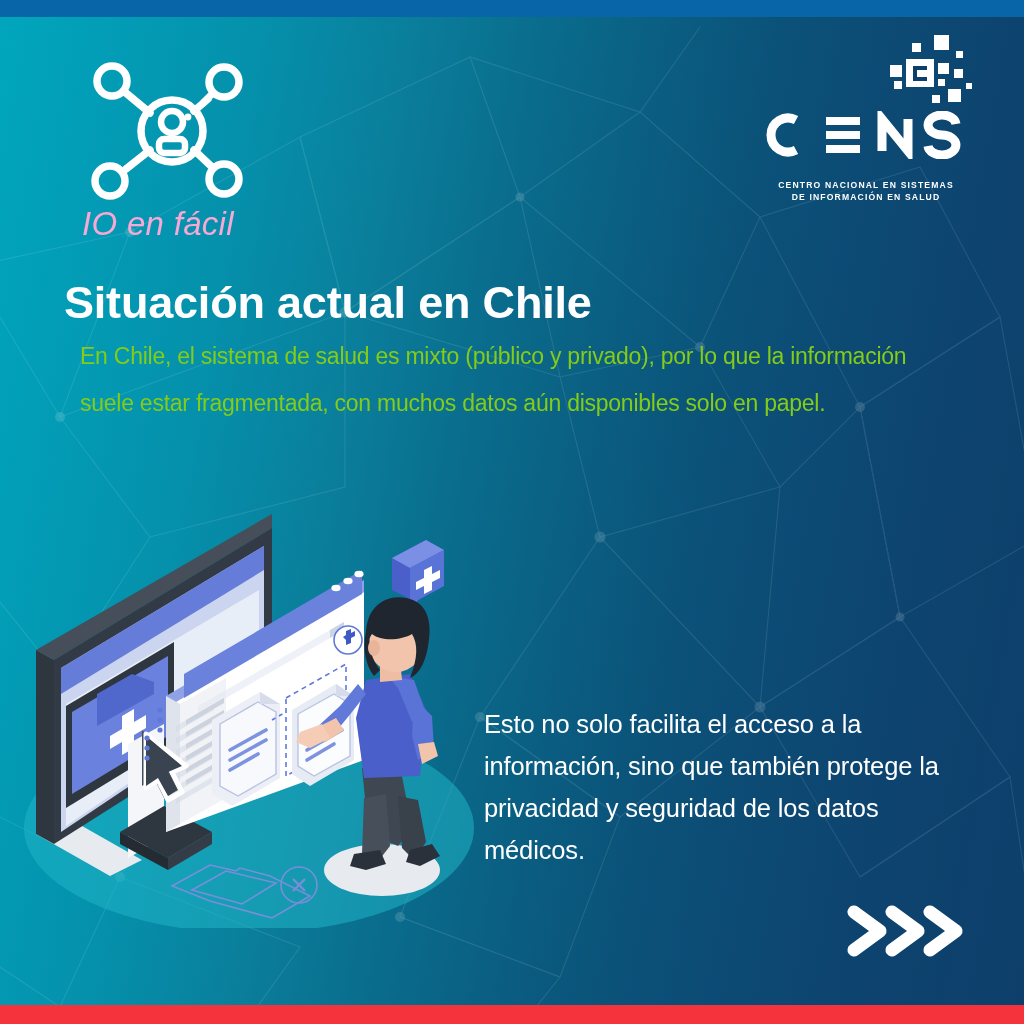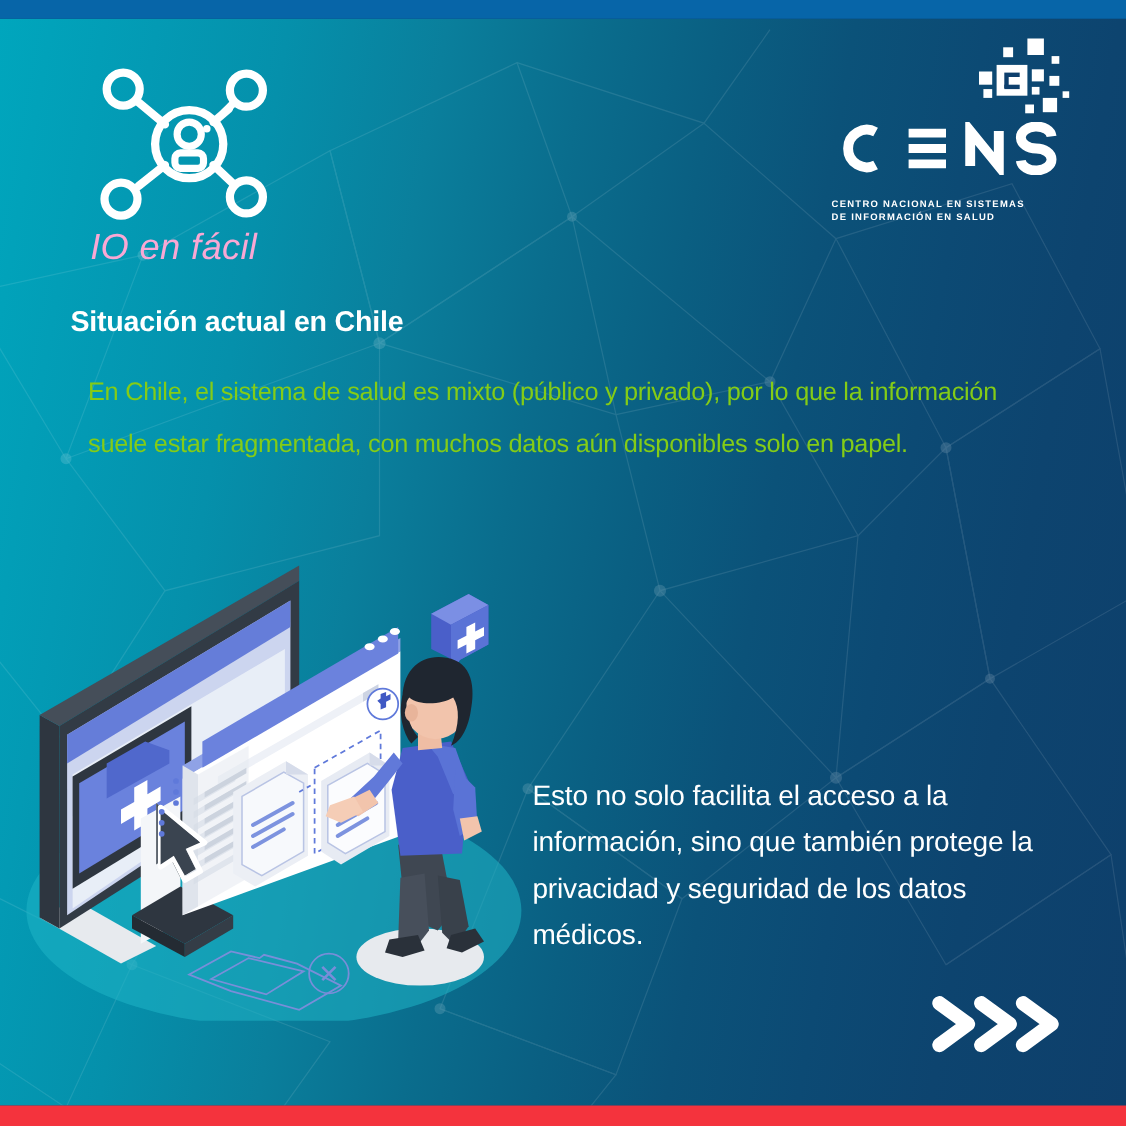--- a/index.html
+++ b/index.html
@@ -45,29 +45,29 @@
     color:#f9a8d4;letter-spacing:.3px;white-space:nowrap;
   }
 
   .cens{position:absolute;right:48px;top:33px;width:220px;height:145px;}
   .cens-mark{position:absolute;right:0;top:0;width:100px;height:80px;}
   .cens-word{
     position:absolute;left:0;top:78px;width:220px;height:48px;
   }
   .cens-tag{
     position:absolute;left:0;top:146px;width:220px;
-    text-align:left;color:#ffffff;
+    text-align:center;color:#ffffff;
     font-size:8.6px;font-weight:bold;letter-spacing:1.15px;line-height:12px;
     white-space:pre-line;
   }
 
   
   .title{
     position:absolute;left:64px;top:277px;
-    font-size:26px;font-weight:bold;color:#ffffff;letter-spacing:-.2px;
+    font-size:45px;font-weight:bold;color:#ffffff;letter-spacing:-.2px;
   }
   .lede{
     position:absolute;left:80px;top:333px;width:880px;
     font-size:23px;font-weight:400;color:#84cc16;line-height:47px;
     letter-spacing:-.25px;
   }
   .para{
     position:absolute;left:484px;width:500px;
     font-size:25.5px;font-weight:400;color:#ffffff;line-height:42px;
     letter-spacing:-.15px;

